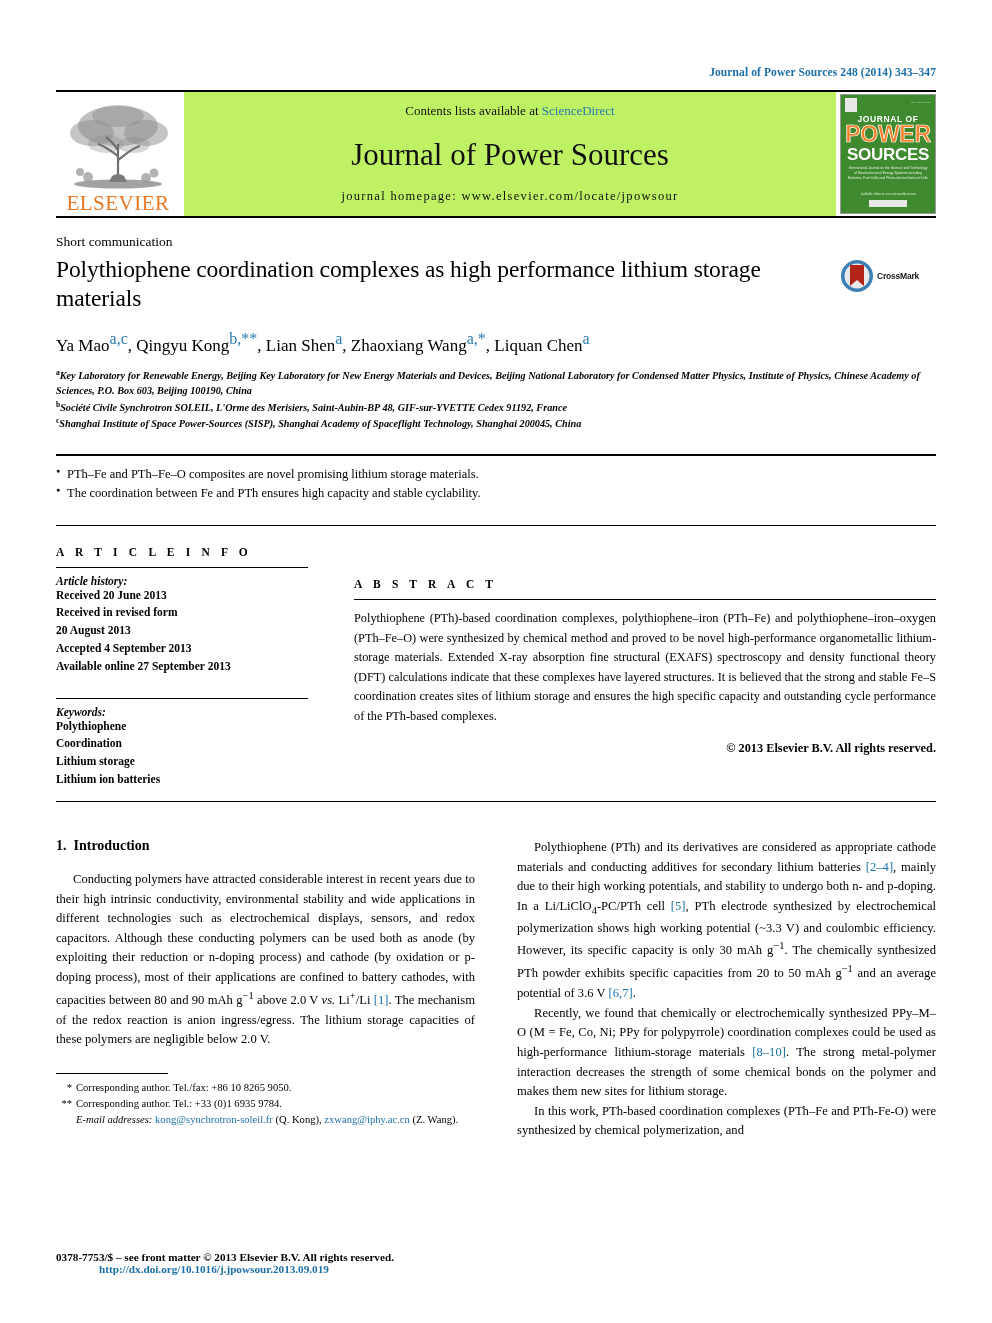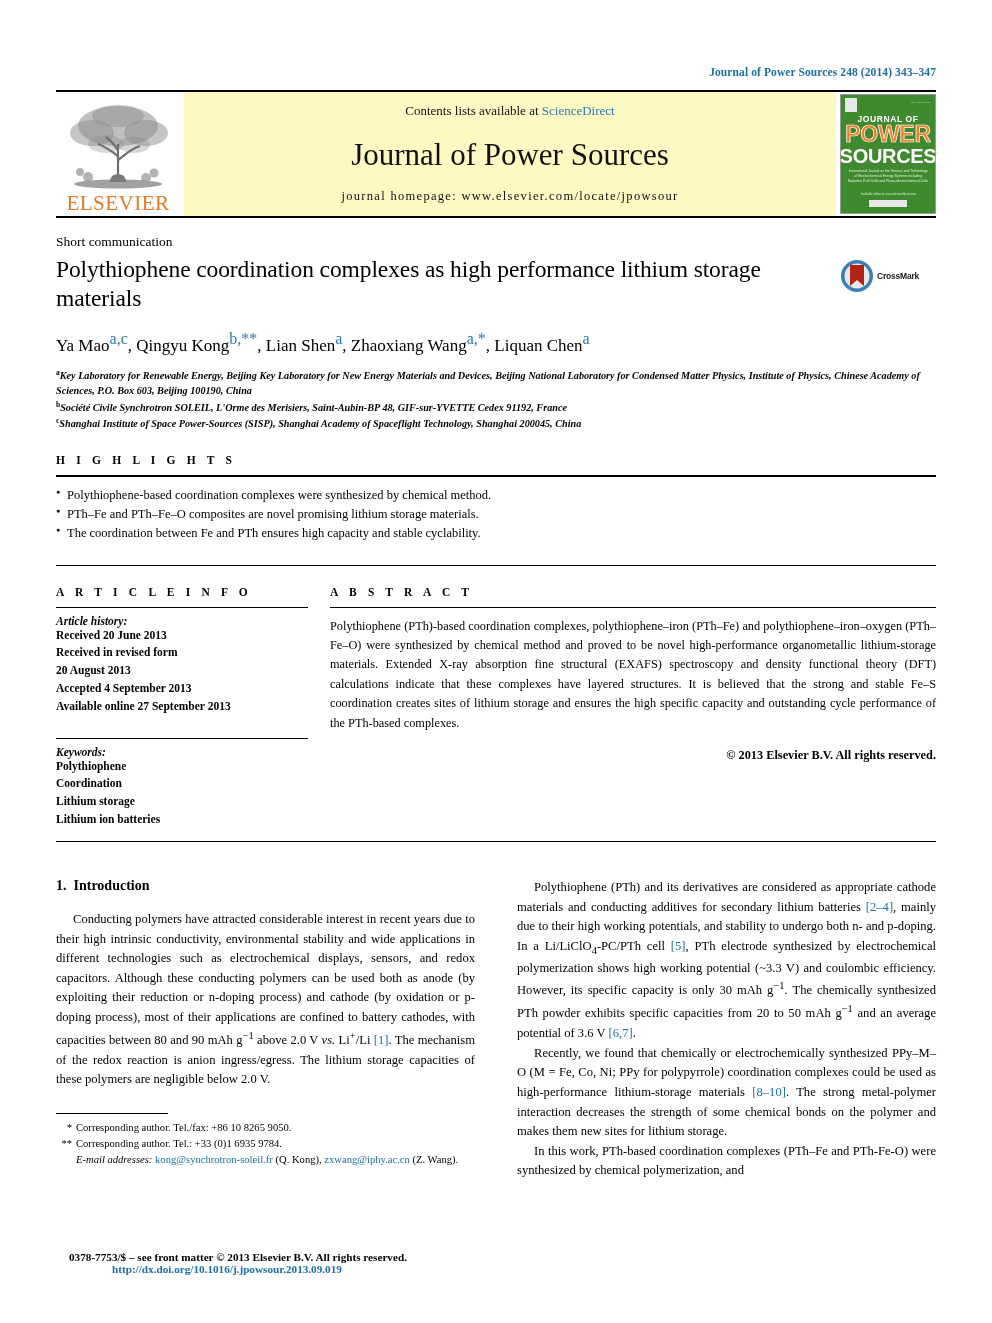--- a/index.html
+++ b/index.html
@@ -49,21 +49,21 @@
   .elsevier-word {
     font-family: "Liberation Serif", serif;
     font-size: 21px;
     letter-spacing: 0.5px;
     color: #e87722;
     line-height: 1;
     margin-top: 1px;
   }
   .banner {
     flex: 1 1 auto;
-    background: #fef9c3;
+    background: #bef264;
     margin-left: 4px;
     margin-right: 4px;
     display: flex;
     flex-direction: column;
     align-items: center;
     justify-content: space-between;
     padding: 11px 0 12px 0;
   }
   .contents-line { font-size: 13px; color: #111; }
   .contents-line .sd { color: #2a7ab0; }
@@ -103,21 +103,21 @@
     color: #ffffff; font-size: 8.5px; letter-spacing: .6px;
     font-family: "Liberation Sans", sans-serif; font-weight: bold;
     margin-top: 2px;
   }
   .cover-power {
     color: #f0802a; font-size: 23px; line-height: .95; font-weight: bold;
     font-family: "Liberation Sans", sans-serif; letter-spacing: -.3px;
     -webkit-text-stroke: 0.7px #ffffff;
   }
   .cover-sources {
-    color: #ffffff; font-size: 20px; line-height: 1; font-weight: bold;
+    color: #ffffff; font-size: 17px; line-height: 1; font-weight: bold;
     font-family: "Liberation Sans", sans-serif; letter-spacing: -.3px;
     margin-bottom: 3px;
   }
   .cover-sub {
     color: #e3eddc; font-size: 3.4px; text-align: center;
     line-height: 1.5; padding: 0 6px; font-family: "Liberation Sans", sans-serif;
   }
   .cover-foot {
     margin-top: auto; margin-bottom: 6px; text-align: center;
     color: #e3eddc; font-size: 3.2px; line-height: 1.6;
@@ -195,21 +195,21 @@
   .hl-list li:before {
     content: "\25CF";
     position: absolute;
     left: 0; top: 0;
     font-size: 7px;
     line-height: 1.9;
   }
   .hl-bottom { border-top: 1px solid #000; margin-top: 22px; }
 
   
-  .info-abs { display: flex; margin-top: 20px; gap: 22px; }
+  .info-abs { display: flex; margin-top: 20px; gap: 46px; align-items: center; }
   .col-info { flex: 0 0 252px; }
   .col-abs { flex: 1 1 auto; }
   .info-rule { border-top: 1px solid #000; margin-top: 4px; padding-top: 7px; }
   .ital-head { font-style: italic; font-weight: bold; font-size: 11.5px; }
   .info-line { font-size: 11.5px; line-height: 1.55; font-weight: bold; }
   .kw-block { border-top: 1px solid #000; margin-top: 22px; padding-top: 7px; }
   .abs-rule { border-top: 1px solid #000; margin-top: 8px; padding-top: 9px; }
   .abs-text {
     font-size: 12.3px;
     line-height: 1.58;
@@ -253,21 +253,21 @@
     text-align: justify;
     margin: 0;
   }
   .footnote .mark { display: inline-block; width: 16px; text-align: right; margin-right: 4px;}
   .footnote .mail { color: #1a6fa8; }
   .fn-indent { padding-left: 20px; text-indent: -20px; }
 
   
   .page-foot {
     position: absolute;
-    left: 69px;
+    left: 56px;
     bottom: 48px;
     width: 440px;
   }
   .issn-line { font-size: 11.2px; font-weight: bold; }
   .doi-line { font-size: 11.2px; font-weight: bold; color: #1a6fa8; padding-left: 43px; }
 </style>
 </head>
 <body>
 
 <div class="page">
@@ -351,24 +351,22 @@
     <span><span>Ya Mao</span><sup>a,c</sup><span>, </span></span><span><span>Qingyu Kong</span><sup>b,**</sup><span>, </span></span><span><span>Lian Shen</span><sup>a</sup><span>, </span></span><span><span>Zhaoxiang Wang</span><sup>a,*</sup><span>, </span></span><span><span>Liquan Chen</span><sup>a</sup></span>
   </div>
 
   <div>
     <p class="affil"><sup>a</sup><span>Key Laboratory for Renewable Energy, Beijing Key Laboratory for New Energy Materials and Devices, Beijing National Laboratory for Condensed Matter Physics, Institute of Physics, Chinese Academy of Sciences, P.O. Box 603, Beijing 100190, China</span></p>
     <p class="affil"><sup>b</sup><span>Société Civile Synchrotron SOLEIL, L'Orme des Merisiers, Saint-Aubin-BP 48, GIF-sur-YVETTE Cedex 91192, France</span></p>
     <p class="affil"><sup>c</sup><span>Shanghai Institute of Space Power-Sources (SISP), Shanghai Academy of Spaceflight Technology, Shanghai 200045, China</span></p>
   </div>
 
   <div class="hl-wrap">
-    <div class="secthead">H I G H L I G H T S</div>
     <div class="rule-strong"></div>
     <ul class="hl-list">
-      <li>Polythiophene-based coordination complexes were synthesized by chemical method.</li>
       <li>PTh–Fe and PTh–Fe–O composites are novel promising lithium storage materials.</li>
       <li>The coordination between Fe and PTh ensures high capacity and stable cyclability.</li>
     </ul>
     <div class="hl-bottom"></div>
   </div>
 
   <div class="info-abs">
 
     <div class="col-info">
       <div class="secthead">A R T I C L E  I N F O</div>

